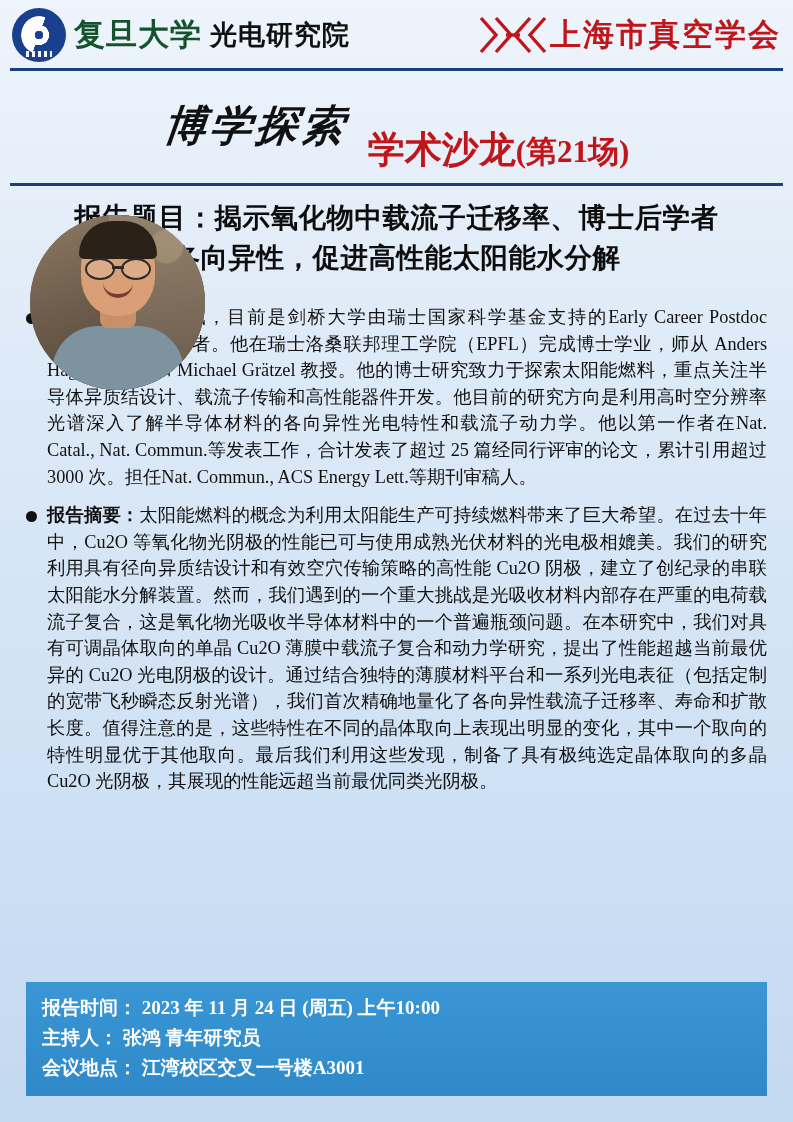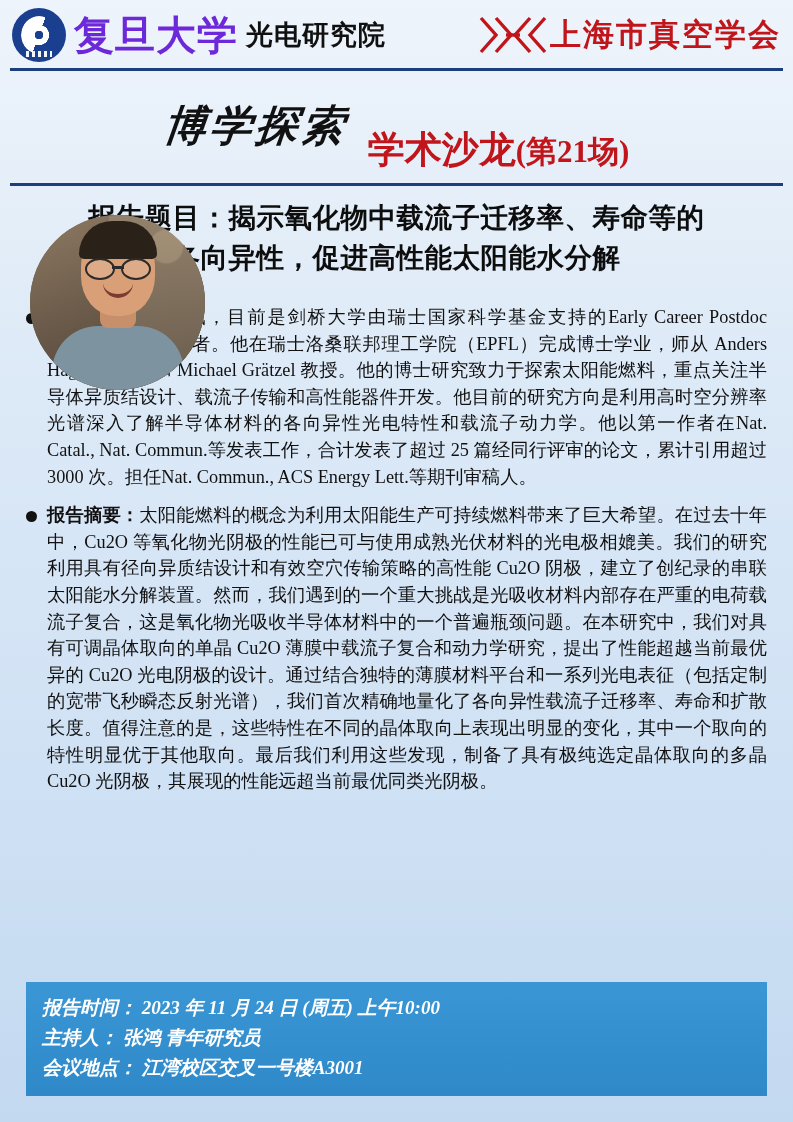--- a/index.html
+++ b/index.html
@@ -62,22 +62,22 @@
     position: absolute;
     left: 14px; bottom: 5px;
     width: 26px; height: 6px;
     background:
       repeating-linear-gradient(90deg, #ffffff 0 3px, transparent 3px 6px);
     opacity: .95;
   }
   .fudan-cn {
     font-family: "Liberation Serif", "DejaVu Serif", serif;
     font-weight: bold;
-    font-size: 40px;
-    color: #6d28d9;
+    font-size: 31px;
+    color: #14532d;
     letter-spacing: 1px;
     white-space: nowrap;
   }
   .fudan-inst {
     font-weight: bold;
     font-size: 27px;
     color: #101010;
     letter-spacing: 1px;
     white-space: nowrap;
     text-align: center;
@@ -265,21 +265,20 @@
   .infobox {
     position: absolute;
     left: 26px;
     right: 26px;
     bottom: 26px;
     background: #2f8fd0;
     background: linear-gradient(180deg,#3a96d4 0%, #2f89c9 100%);
     color: #ffffff;
     padding: 11px 16px 13px 16px;
     box-sizing: border-box;
-    font-style: italic;
   }
   .inforow {
     font-weight: bold;
     font-size: 19px;
     line-height: 30px;
     white-space: nowrap;
   }
 </style>
 </head>
 <body>
@@ -326,21 +325,21 @@
     <div class="hair"></div>
     <div class="glasses">
         <span class="l"></span>
         <span class="r"></span>
       </div>
     <div class="smile"></div>
   </div>
 
   <div class="talk">
     <div class="talk-line">
-      <span>报告题目：</span><span>揭示氧化物中载流子迁移率、寿命等的</span>
+      <span>报告题目：</span><span>揭示氧化物中载流子迁移率、博士后学者</span>
     </div>
     <div class="talk-line">各向异性，促进高性能太阳能水分解</div>
   </div>
 
   <div class="speaker-block">
   </div>
 
   <div class="bullets">
 
     <div class="bullet">

